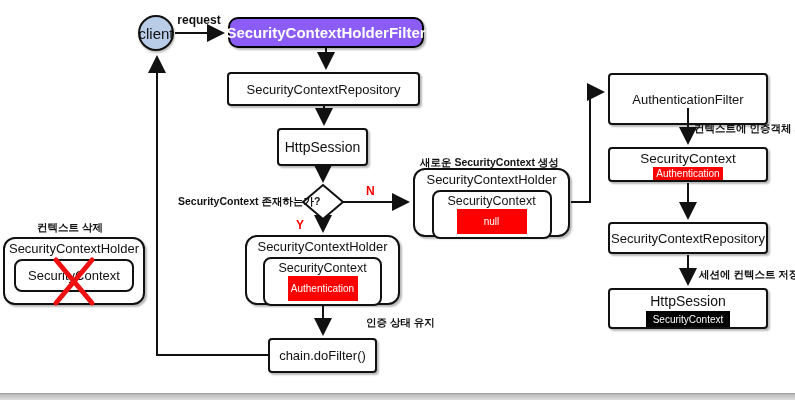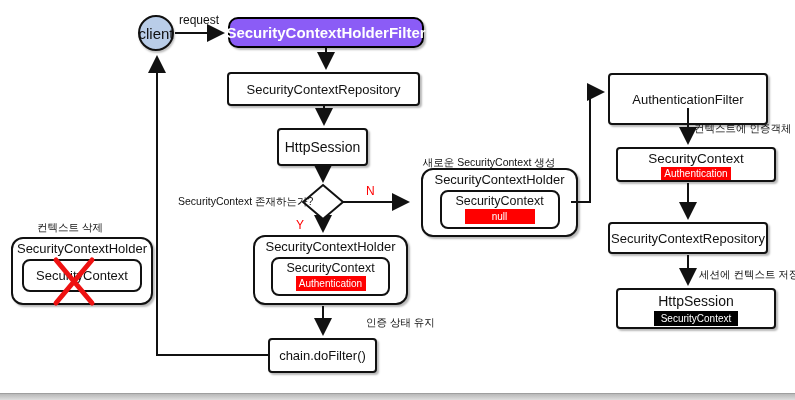--- a/index.html
+++ b/index.html
@@ -8,38 +8,38 @@
     font-family:"Liberation Sans","DejaVu Sans",sans-serif;color:#111;
   }
   
   .box{
     position:absolute;background:#fff;border:2px solid #111;border-radius:4px;
     display:flex;align-items:center;justify-content:center;
     font-size:13px;color:#111;box-shadow:2px 2px 2px rgba(0,0,0,.28);
     z-index:1;box-sizing:border-box;text-align:center;
   }
   .box--black{background:#8b5cf6;color:#fff;font-weight:bold;font-size:15px;border-color:#000;border-radius:10px;}
-  .box--col{flex-direction:column;justify-content:flex-start;margin-left:8px;}
+  .box--col{flex-direction:column;justify-content:flex-start;}
   .client{
     position:absolute;left:138px;top:15px;width:36px;height:36px;border-radius:50%;
     background:#b9cde8;border:2px solid #111;display:flex;align-items:center;justify-content:center;
     font-size:15px;z-index:2;box-sizing:border-box;box-shadow:1px 2px 2px rgba(0,0,0,.25);
   }
   .holder-title{font-size:13px;line-height:20px;padding-top:0;}
   .inner-box{
     border:2px solid #111;border-radius:8px;background:#fff;box-sizing:border-box;
     display:flex;flex-direction:column;align-items:center;padding:0 0 3px;
   }
   .inner-title{font-size:12.5px;line-height:16px;padding-top:1px;}
   .chip{
-    font-size:10px;height:15px;line-height:13px;color:#fff;background:#ff0000;
+    font-size:10px;height:25px;line-height:13px;color:#fff;background:#ff0000;
     display:flex;align-items:center;justify-content:center;box-sizing:border-box;
   }
   .chip--black{background:#000;}
-  .lbl{position:absolute;font-size:10.5px;font-weight:normal;color:#111;z-index:4;white-space:nowrap;}
+  .lbl{position:absolute;font-size:10.5px;font-weight:bold;color:#111;z-index:4;white-space:nowrap;}
   .lbl--red{color:#ff0000;font-size:12px;}
   .lbl--request{font-size:12px;}
   .svg-layer{position:absolute;left:0;top:0;width:795px;height:400px;z-index:3;pointer-events:none;}
   .bottom-bar{
     position:absolute;left:0;top:393px;width:795px;height:7px;z-index:5;
     background:linear-gradient(#b8b8b8,#dedede);border-top:1px solid #9f9f9f;box-sizing:border-box;
   }
 </style>
 </head>
 <body>

